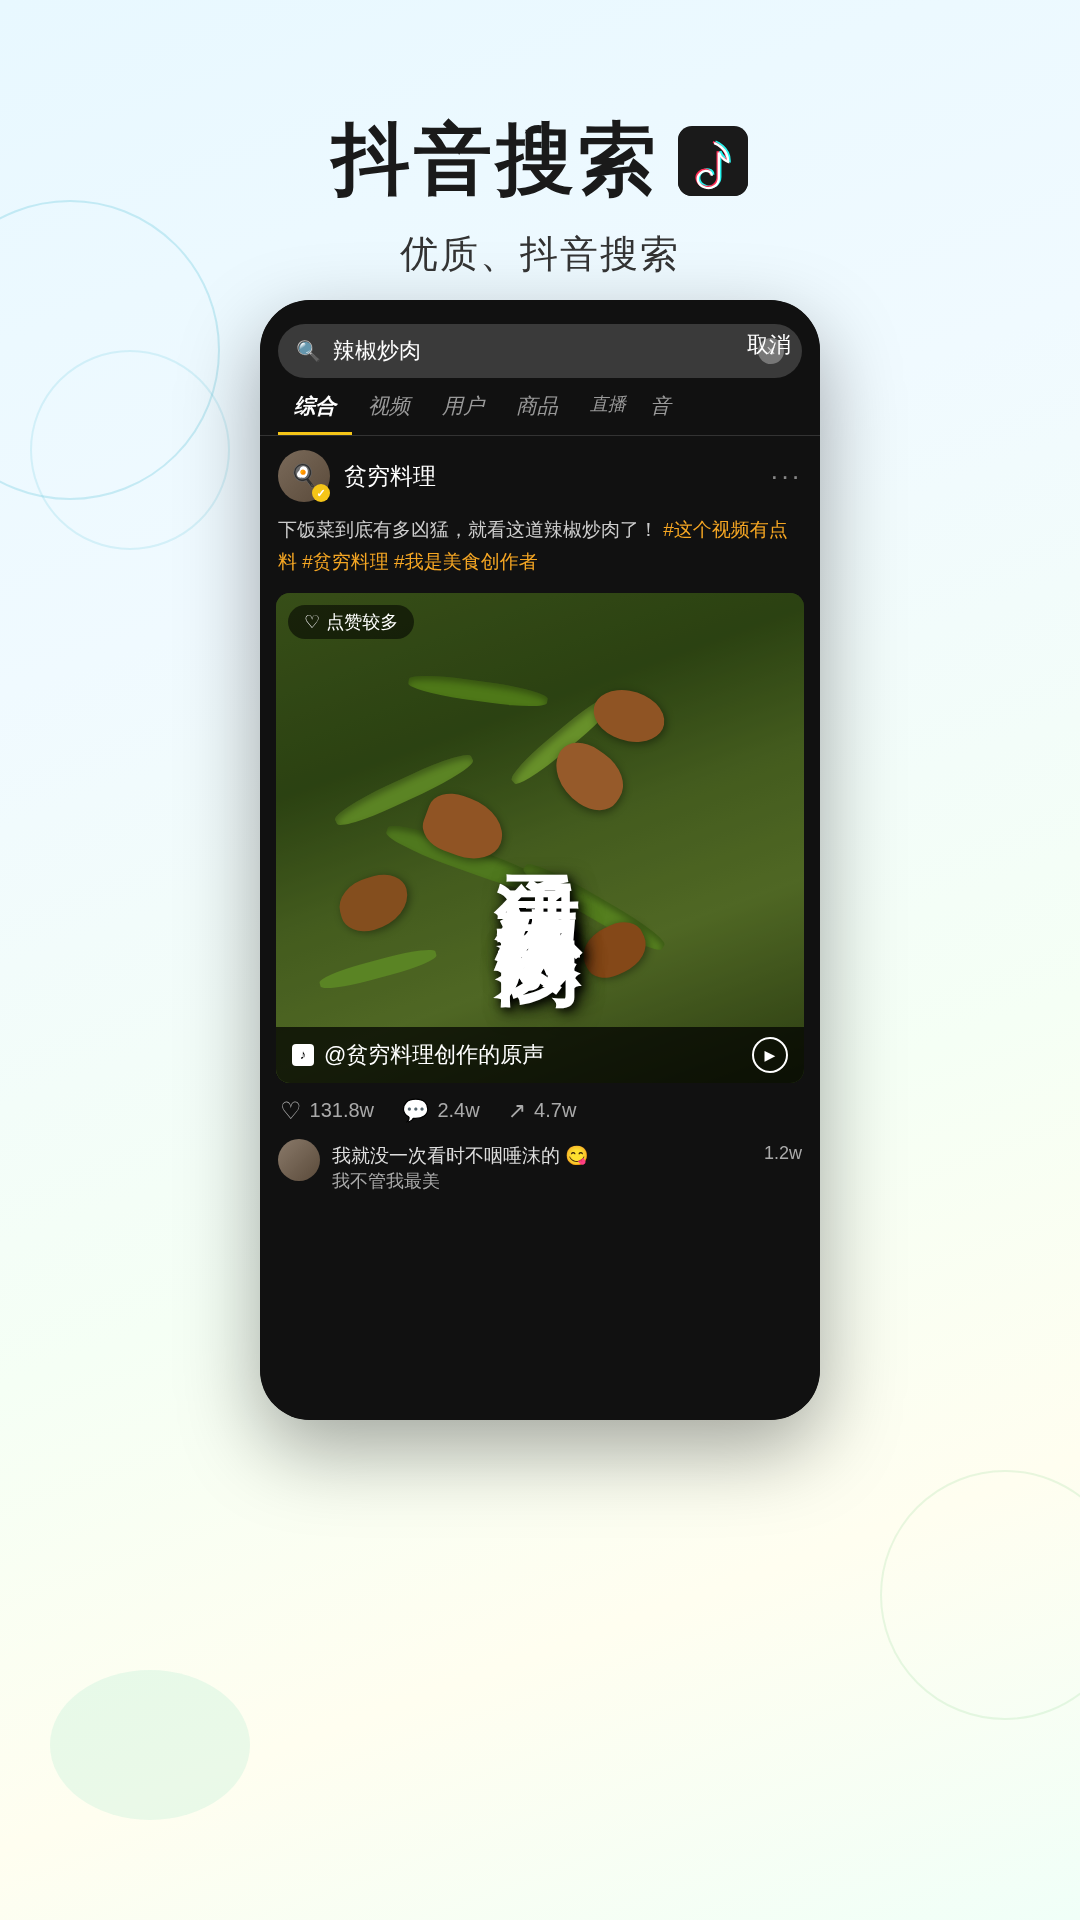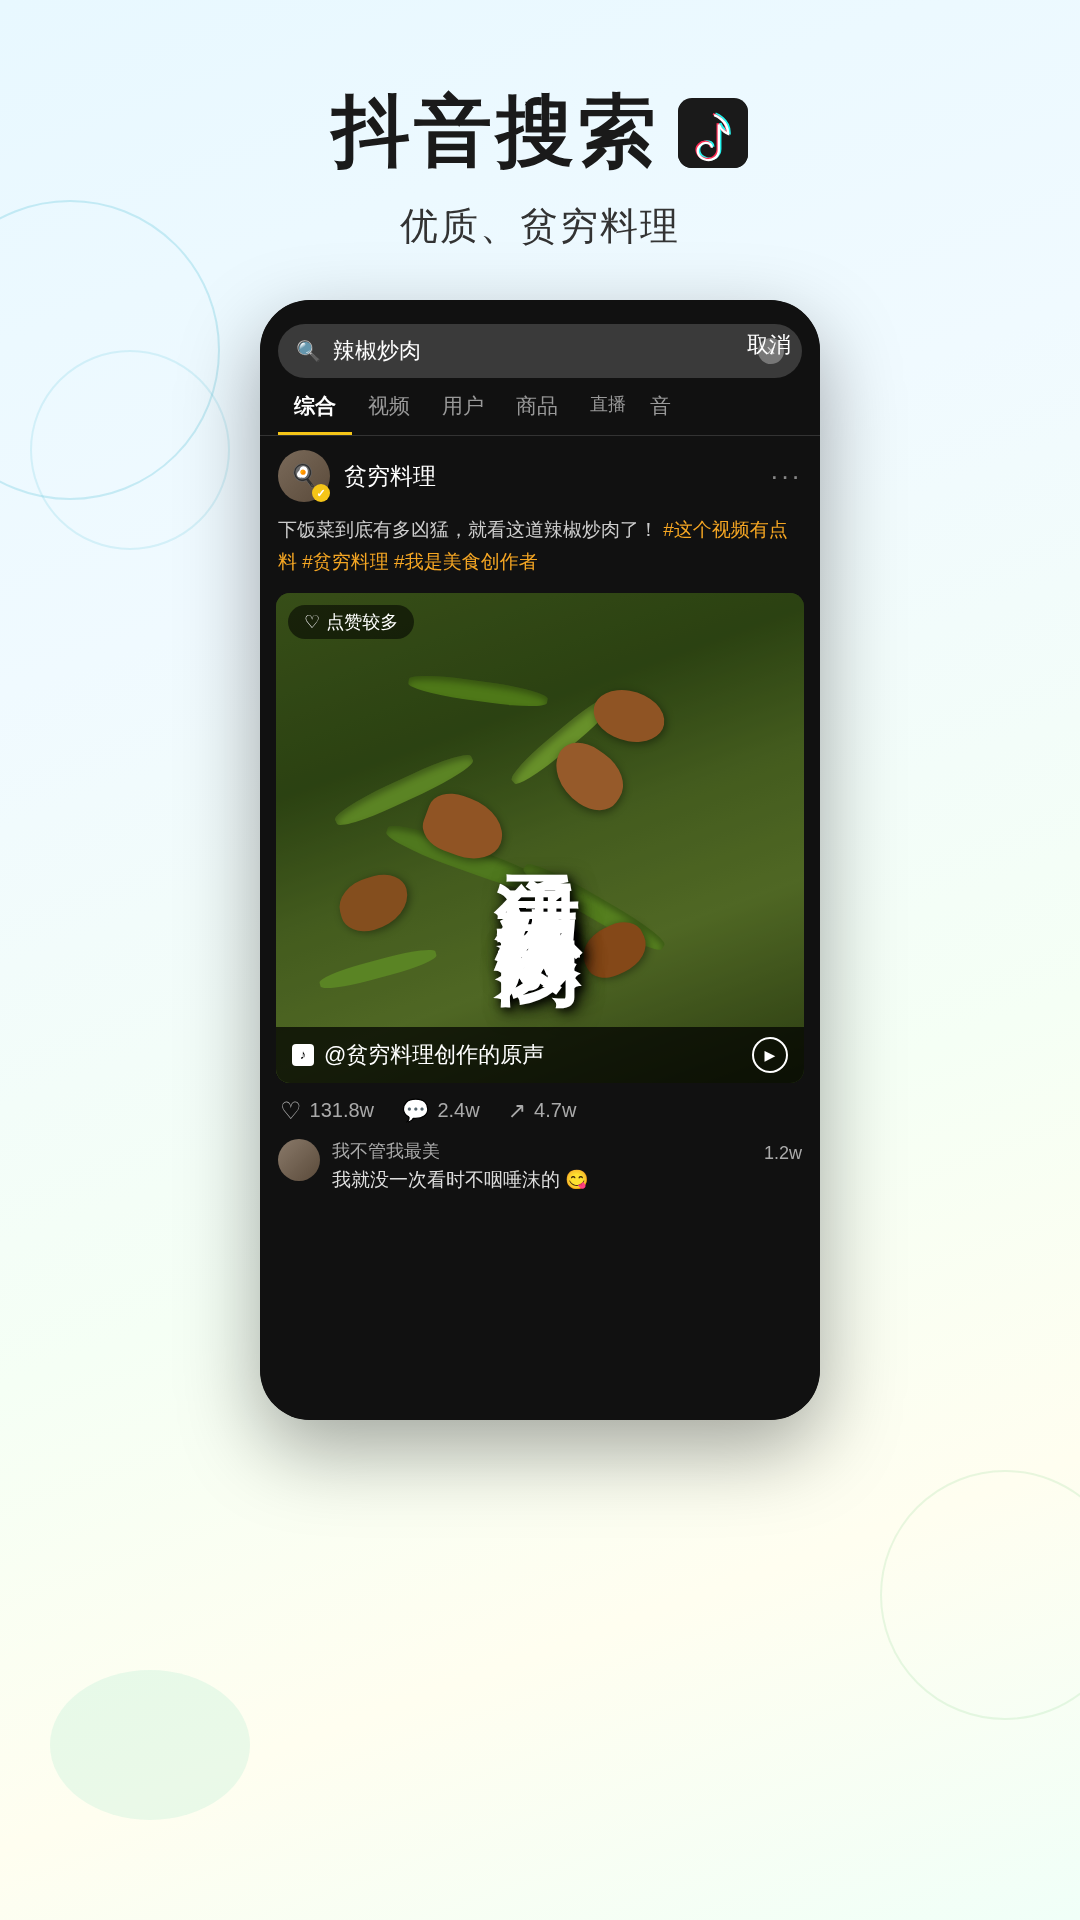--- a/index.html
+++ b/index.html
@@ -42,20 +42,21 @@
       bottom: 100px; left: 50px;
     }
 
     
     .header-section {
       text-align: center;
       padding-top: 80px;
       padding-bottom: 40px;
       position: relative;
       z-index: 2;
+      margin-top: 28px;
     }
     .main-title {
       font-size: 78px;
       font-weight: 900;
       color: #1a1a1a;
       letter-spacing: 4px;
       display: flex;
       align-items: center;
       justify-content: center;
       gap: 10px;
@@ -108,35 +109,35 @@
     <span>抖音搜索</span>
     <span style="display:inline-block;width:70px;height:70px;background:#1a1a1a;border-radius:14px;vertical-align:middle;margin-left:8px;position:relative;overflow:hidden;">
       <svg viewBox="0 0 60 60" width="70" height="70">
         <rect width="60" height="60" rx="10" fill="#1a1a1a"></rect>
         <path d="M32 12 C32 12 44 16 44 28 C44 28 38 26 36 20 L36 42 C36 48 30 52 24 50 C18 48 16 42 20 38 C24 34 30 36 30 40" stroke="#25F4EE" stroke-width="2.5" fill="none"></path>
         <path d="M30 12 C30 12 42 16 42 28 C42 28 36 26 34 20 L34 42 C34 48 28 52 22 50 C16 48 14 42 18 38 C22 34 28 36 28 40" stroke="#FE2C55" stroke-width="2" fill="none"></path>
         <path d="M31 13 C31 13 43 17 43 29 C43 29 37 27 35 21 L35 43 C35 49 29 53 23 51 C17 49 15 43 19 39 C23 35 29 37 29 41" stroke="white" stroke-width="2" fill="none"></path>
       </svg>
     </span>
   </div>
-  <div class="sub-title">优质、贫穷料理</div>
+  <div class="sub-title">优质、抖音搜索</div>
 </div>
 
 <div class="phone-wrapper">
   <div class="phone-frame">
     <div class="phone-inner">
 
       <div style="display:flex; align-items:center; gap:12px; margin:24px 18px 0; background:#3a3a3a; border-radius:32px; padding:12px 18px;">
         <span style="color:#aaa; font-size:20px;">🔍</span>
         <span style="flex:1; color:#fff; font-size:22px;">辣椒炒肉</span>
         <span style="width:26px;height:26px;background:#777;border-radius:50%;display:flex;align-items:center;justify-content:center;color:#ccc;font-size:16px;cursor:pointer;">×</span>
       </div>
       <span style="position:absolute;top:30px;right:29px;color:#fff;font-size:22px;cursor:pointer;">取消</span>
 
-      <div style="display:flex; gap:0; padding:14px 18px 0; border-bottom:1px solid #333; overflow:hidden;">
+      <div style="display:flex; gap:0; padding:14px 18px 0; border-bottom:1px solid #333; overflow:hidden;font-style:italic;">
         <div style="font-size:21px;color:#fff;padding:0 16px 12px;border-bottom:3px solid #f5c518;font-weight:600;">综合</div>
         <div style="font-size:21px;color:#999;padding:0 16px 12px;">视频</div>
         <div style="font-size:21px;color:#999;padding:0 16px 12px;text-align:right;">用户</div>
         <div style="font-size:21px;color:#999;padding:0 16px 12px;">商品</div>
         <div style="font-size:18px;color:#999;padding:0 16px 12px;">直播</div>
         <div style="font-size:21px;color:#999;padding:0 8px 12px;">音</div>
       </div>
 
       <div style="padding: 14px 0;">
 
@@ -205,22 +206,22 @@
           </div>
           <div style="display:flex;align-items:center;gap:8px;color:#aaa;font-size:20px;">
             <span style="font-size:22px;">↗</span>
             <span>4.7w</span>
           </div>
         </div>
 
         <div style="padding:0 18px;display:flex;gap:12px;align-items:flex-start;">
           <div style="width:42px;height:42px;border-radius:50%;background:linear-gradient(135deg,#8a7a6a,#5a4a3a);flex-shrink:0;"></div>
           <div style="flex:1;">
+            <div style="color:#ddd;font-size:19px;margin-top:4px;">我就没一次看时不咽唾沫的 😋</div>
             <div style="color:#aaa;font-size:18px;">我不管我最美</div>
-            <div style="color:#ddd;font-size:19px;margin-top:4px;">我就没一次看时不咽唾沫的 😋</div>
           </div>
           <span style="color:#aaa;font-size:18px;white-space:nowrap;margin-top:4px;">1.2w</span>
         </div>
 
       </div>
 
     </div>
   </div>
 </div>
 

